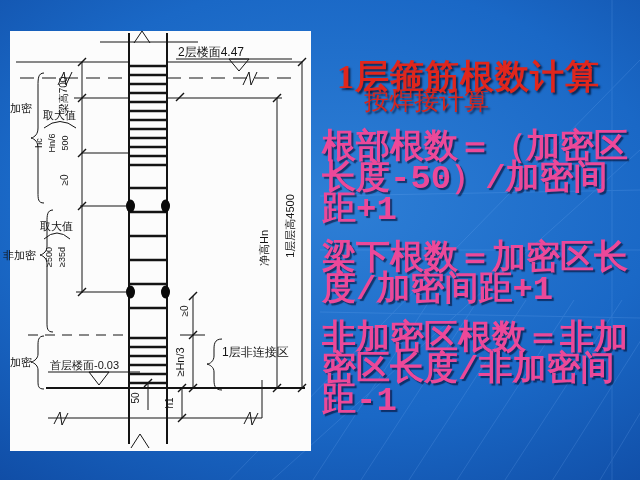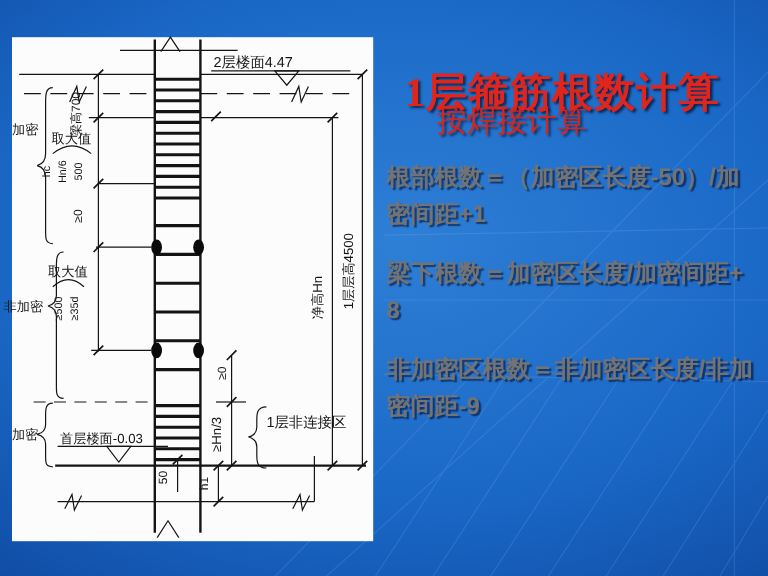--- a/index.html
+++ b/index.html
@@ -11,22 +11,22 @@
          background:#fcfcfc;z-index:1;}
   #diagram{position:absolute;left:0;top:0;width:640px;height:480px;z-index:2;}
   #diagram text{fill:#141414;font-family:"Liberation Sans",sans-serif;}
   .slide-title{position:absolute;left:337px;top:31px;width:300px;
         font-family:"Liberation Serif",serif;font-weight:bold;font-size:34px;
         color:#e0261c;text-shadow:2px 2px 2px rgba(0,0,20,.65);letter-spacing:1px;z-index:3;}
   .slide-subtitle{position:absolute;left:364px;top:84px;width:260px;
         font-family:"Liberation Serif",serif;font-weight:normal;font-size:25px;
         color:#d8251c;text-shadow:2px 2px 2px rgba(0,0,20,.6);z-index:3;}
   .bodytext{position:absolute;left:322px;top:133px;width:308px;z-index:3;}
-  .bodytext p{margin:0 0 18px 0;font-family:Liberation Sans, sans-serif;font-weight:bold;
-        font-size:20px;line-height:31px;color:#737373;word-break:break-all;
+  .bodytext p{margin:0 0 18px 0;font-family:Liberation Mono, monospace;font-weight:bold;
+        font-size:34px;line-height:31px;color:#ec4899;word-break:break-all;
         text-shadow:2px 2px 1px rgba(0,0,30,.55);}
 </style>
 </head>
 <body>
 
 <svg id="bgfx" viewBox="0 0 640 480">
   <g stroke="#8fc1ff" stroke-width="1" opacity="0.16">
     <line x1="300" y1="500" x2="430" y2="300"></line>
     <line x1="348" y1="500" x2="478" y2="300"></line>
     <line x1="396" y1="500" x2="526" y2="300"></line>
@@ -173,15 +173,15 @@
   <text x="188" y="311" font-size="10" text-anchor="middle" transform="rotate(-90 188 311)">≥0</text>
   <text x="184" y="362" font-size="11" text-anchor="middle" transform="rotate(-90 184 362)">≥Hn/3</text>
   <text x="173" y="403" font-size="10" text-anchor="middle" transform="rotate(-90 173 403)">h1</text>
   <text x="222" y="356" font-size="12">1层非连接区</text>
 </svg>
 
 <h1 class="slide-title">1层箍筋根数计算</h1>
 <div class="slide-subtitle">按焊接计算</div>
 <div class="bodytext">
   <p>根部根数＝（加密区长度-50）/加密间距+1</p>
-  <p>梁下根数＝加密区长度/加密间距+8</p>
-  <p>非加密区根数＝非加密区长度/非加密间距-9</p>
+  <p>梁下根数＝加密区长度/加密间距+1</p>
+  <p>非加密区根数＝非加密区长度/非加密间距-1</p>
 </div>
 
 </body></html>

